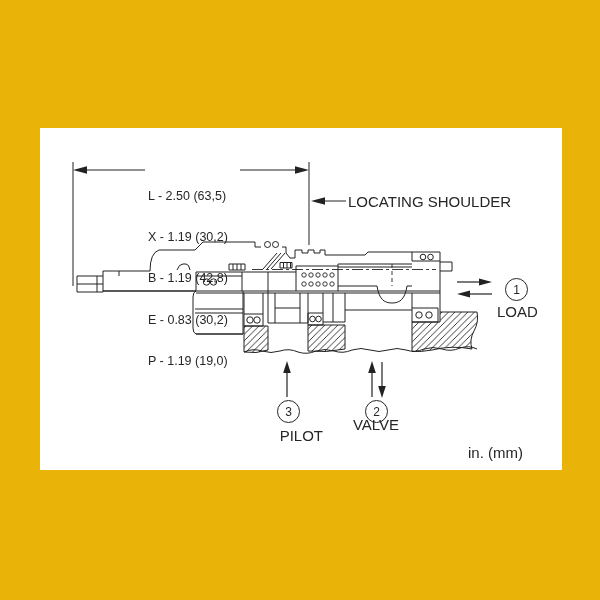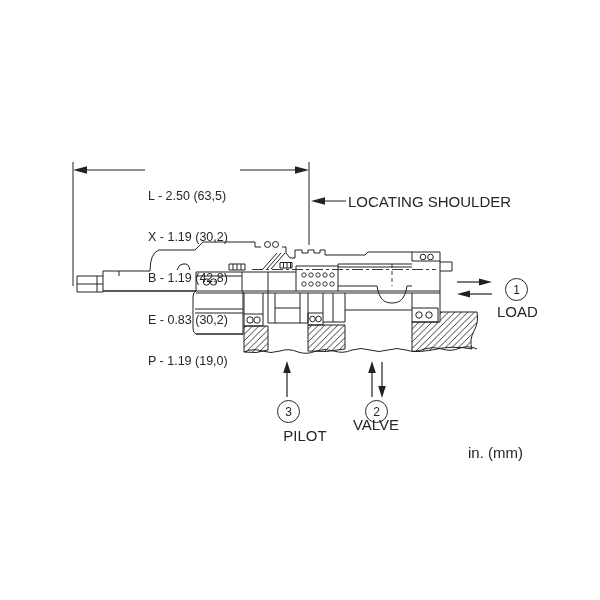--- a/index.html
+++ b/index.html
@@ -1,16 +1,16 @@
 <!DOCTYPE html>
 <html><head>
 <meta charset="utf-8">
 <style>
   html,body{margin:0;padding:0;background:#000;}
-  .frame{position:relative;width:600px;height:600px;background:#ffffff;overflow:hidden;
+  .frame{position:relative;width:600px;height:600px;background:#eab308;overflow:hidden;
          font-family:"Liberation Sans","DejaVu Sans",sans-serif;}
   .canvas{position:absolute;left:40px;top:128px;width:522px;height:342px;background:#fff;}
   svg.linework{position:absolute;left:0;top:0;width:600px;height:600px;}
   .lbl{position:absolute;color:#262626;font-size:15px;line-height:14px;white-space:pre;}
   .dims{position:absolute;left:148px;top:162px;color:#262626;font-size:12.5px;line-height:13.8px;white-space:pre;}
   .badge{position:absolute;width:21px;height:21px;border:1.2px solid #262626;border-radius:50%;
          color:#262626;font-size:12px;display:flex;align-items:center;justify-content:center;background:#fff;}
   .ctr{text-align:center;width:70px;}
 </style>
 </head>
@@ -124,19 +124,19 @@
     <div>E - 0.83 (30,2)</div>
     <div>P - 1.19 (19,0)</div>
   </div>
 
   <div class="lbl" style="left:348px;top:195px;">LOCATING SHOULDER</div>
 
   <div class="lbl" style="left:497px;top:261px;margin-top:44px;">LOAD</div>
   <div class="badge" style="left:505px;top:278px;">1</div>
 
   <div class="badge" style="left:277px;top:400px;">3</div>
-  <div class="lbl ctr" style="left:270px;top:429px;">PILOT</div>
+  <div class="lbl ctr" style="left:253px;top:429px;text-align:right;">PILOT</div>
 
   <div class="badge" style="left:365px;top:400px;">2</div>
   <div class="lbl ctr" style="left:341px;top:418px;">VALVE</div>
 
   <div class="lbl" style="left:468px;top:446px;">in. (mm)</div>
 </div>
 
 </body></html>

